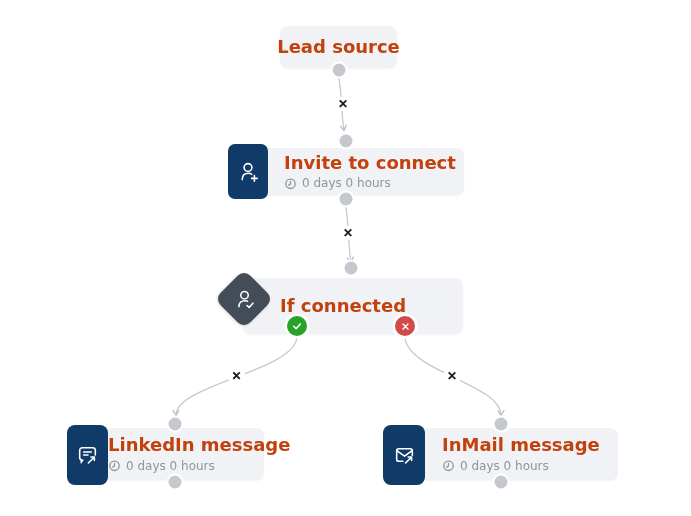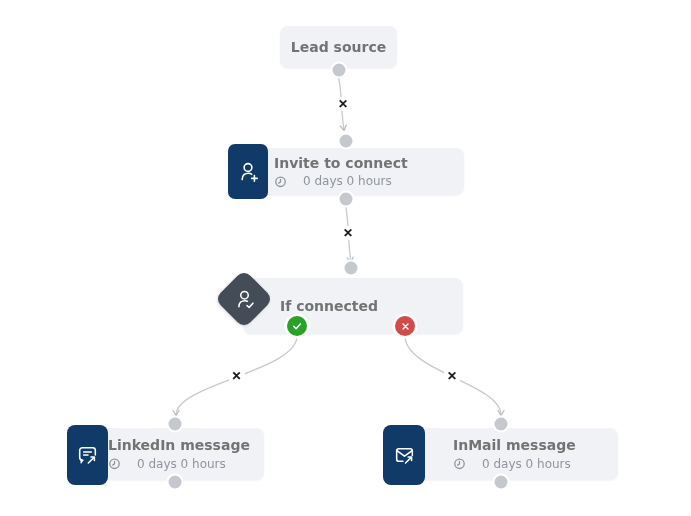--- a/index.html
+++ b/index.html
@@ -12,35 +12,35 @@
   
   .node-body {
     position:absolute; z-index:2; background:#f1f2f5;
     display:flex; flex-direction:column; justify-content:center;
     box-sizing:border-box; box-shadow:0 1px 2px rgba(16,24,40,0.05);
   }
   .node-simple {
     left:280px; top:26px; width:117px; height:42px; border-radius:8px;
     align-items:center;
   }
-  .title { font-size:14px; font-weight:600; color:#737373; line-height:1.15; white-space:nowrap; }
-  .delay-row { display:flex; align-items:center; gap:16px; margin-top:3px; color:#8f949e; font-size:12px; white-space:nowrap; }
+  .title { font-size:18px; font-weight:600; color:#c2410c; line-height:1.15; white-space:nowrap; }
+  .delay-row { display:flex; align-items:center; gap:5px; margin-top:3px; color:#8f949e; font-size:12px; white-space:nowrap; }
 
   .icon-panel {
     position:absolute; z-index:3; background:#103a67; border-radius:7px;
     display:flex; align-items:center; justify-content:center;
   }
   .icon-invite   { left:228px; top:144px; width:40px; height:55px; }
   .icon-linkedin { left:67px;  top:425px; width:41px; height:60px; border-radius:8px; }
   .icon-inmail   { left:383px; top:425px; width:42px; height:60px; border-radius:8px; }
 
-  .body-invite   { left:268px; top:148px; width:196px; height:47px; border-radius:0 8px 8px 0; padding-left:6px; }
+  .body-invite   { left:268px; top:148px; width:196px; height:47px; border-radius:0 8px 8px 0; padding-left:16px; }
   .body-if       { left:243px; top:278px; width:220px; height:56px; border-radius:8px; padding-left:37px; }
   .body-linkedin { left:108px; top:428px; width:156px; height:52px; border-radius:0 8px 8px 0; }
-  .body-inmail   { left:425px; top:428px; width:193px; height:52px; border-radius:0 8px 8px 0; padding-left:28px; }
+  .body-inmail   { left:425px; top:428px; width:193px; height:52px; border-radius:0 8px 8px 0; padding-left:17px; }
 
   .diamond {
     position:absolute; z-index:4; left:223px; top:278px; width:42px; height:42px;
     background:#434c57; border-radius:9px; transform:rotate(45deg);
     box-shadow:0 1px 3px rgba(16,24,40,0.18);
   }
   .diamond-inner {
     position:absolute; inset:0; display:flex; align-items:center; justify-content:center;
     transform:rotate(-45deg);
   }

